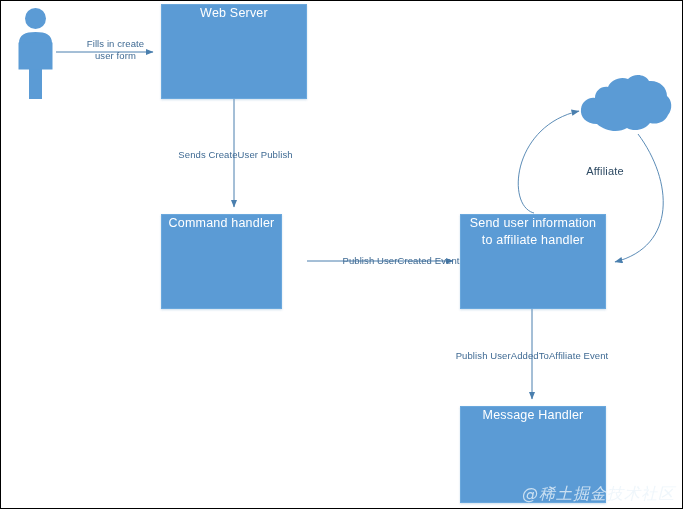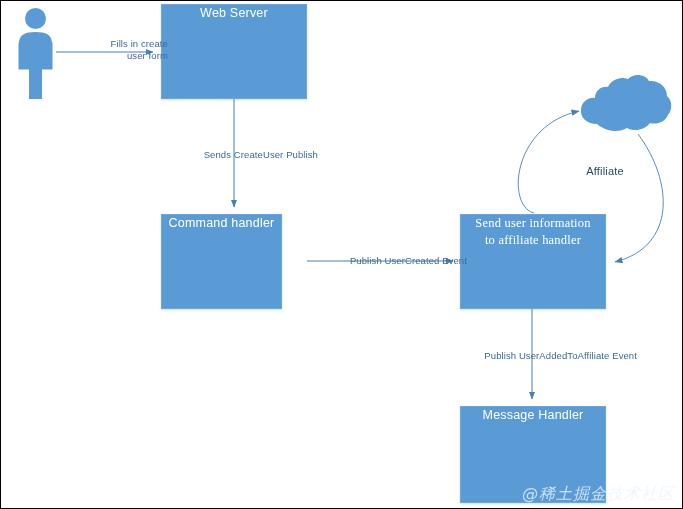--- a/index.html
+++ b/index.html
@@ -44,21 +44,21 @@
   .node-label {
     display: block;
     white-space: pre-line;
     padding: 0 6px;
   }
   .edge-label {
     position: absolute;
     color: #3f6a93;
     font-size: 9.5px;
     line-height: 12px;
-    text-align: right;
+    text-align: center;
     white-space: pre-line;
     letter-spacing: 0.1px;
   }
   .shape-label {
     position: absolute;
     color: #2e4a63;
     font-size: 11px;
     text-align: center;
     letter-spacing: 0.2px;
   }
@@ -127,21 +127,21 @@
   </svg>
 
   <div class="node-box" style="left:160px; top:3px; width:146px; height:95px;">
     <span class="node-label">Web Server</span>
   </div>
 
   <div class="node-box" style="left:160px; top:213px; width:121px; height:95px;">
     <span class="node-label">Command handler</span>
   </div>
 
-  <div class="node-box" style="left:459px; top:213px; width:146px; height:95px;font-family:Liberation Serif, serif;">
+  <div class="node-box" style="left:459px; top:213px; width:146px; height:95px;">
     <span class="node-label">Send user information
 to affiliate handler</span>
   </div>
 
   <div class="node-box" style="left:459px; top:405px; width:146px; height:97px;">
     <span class="node-label">Message Handler</span>
   </div>
 
   <div class="shape-label" style="left:556px; top:164px; width:96px;">Affiliate</div>
 

